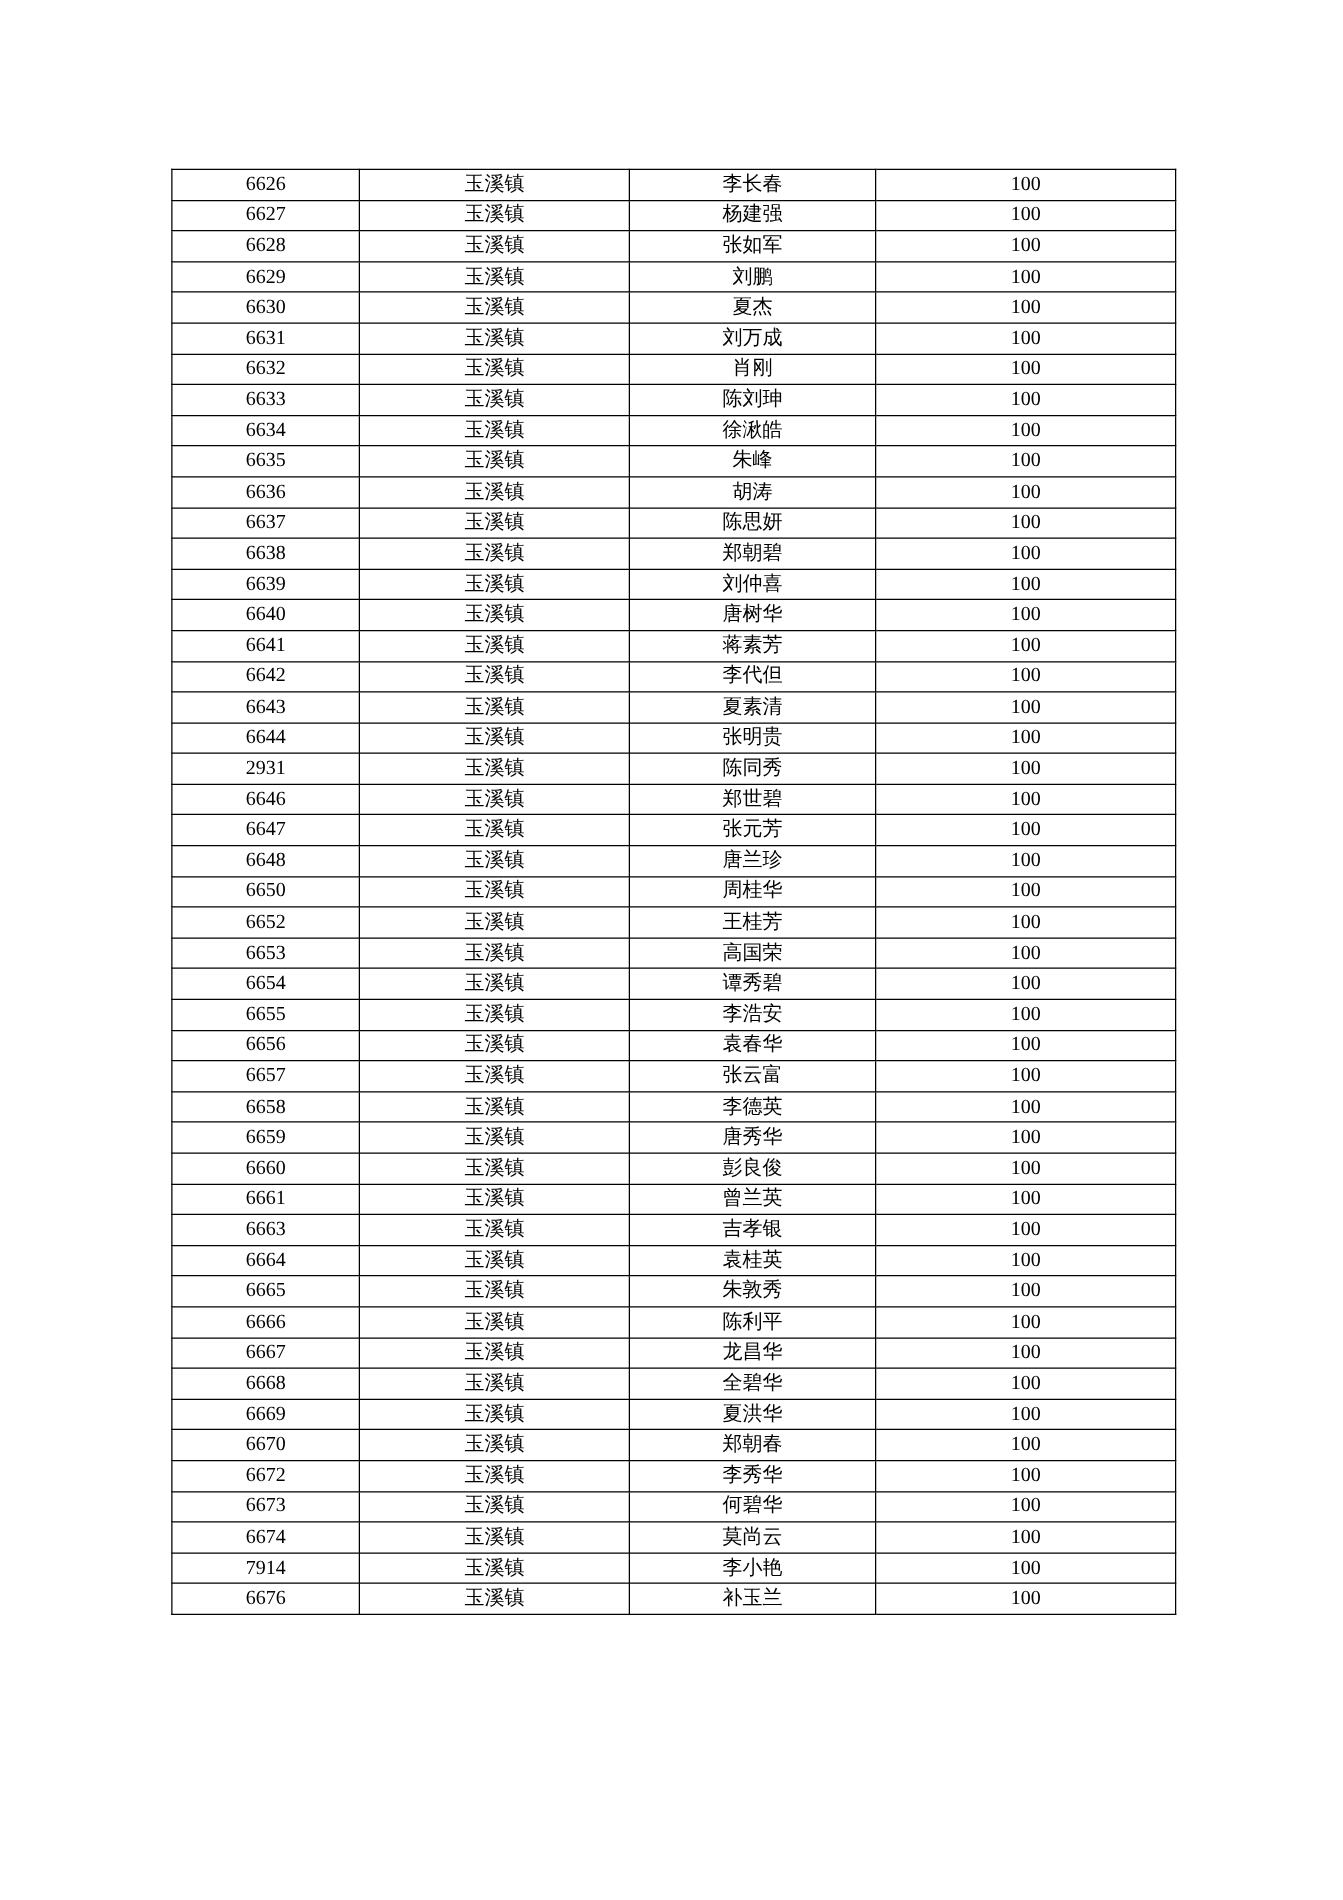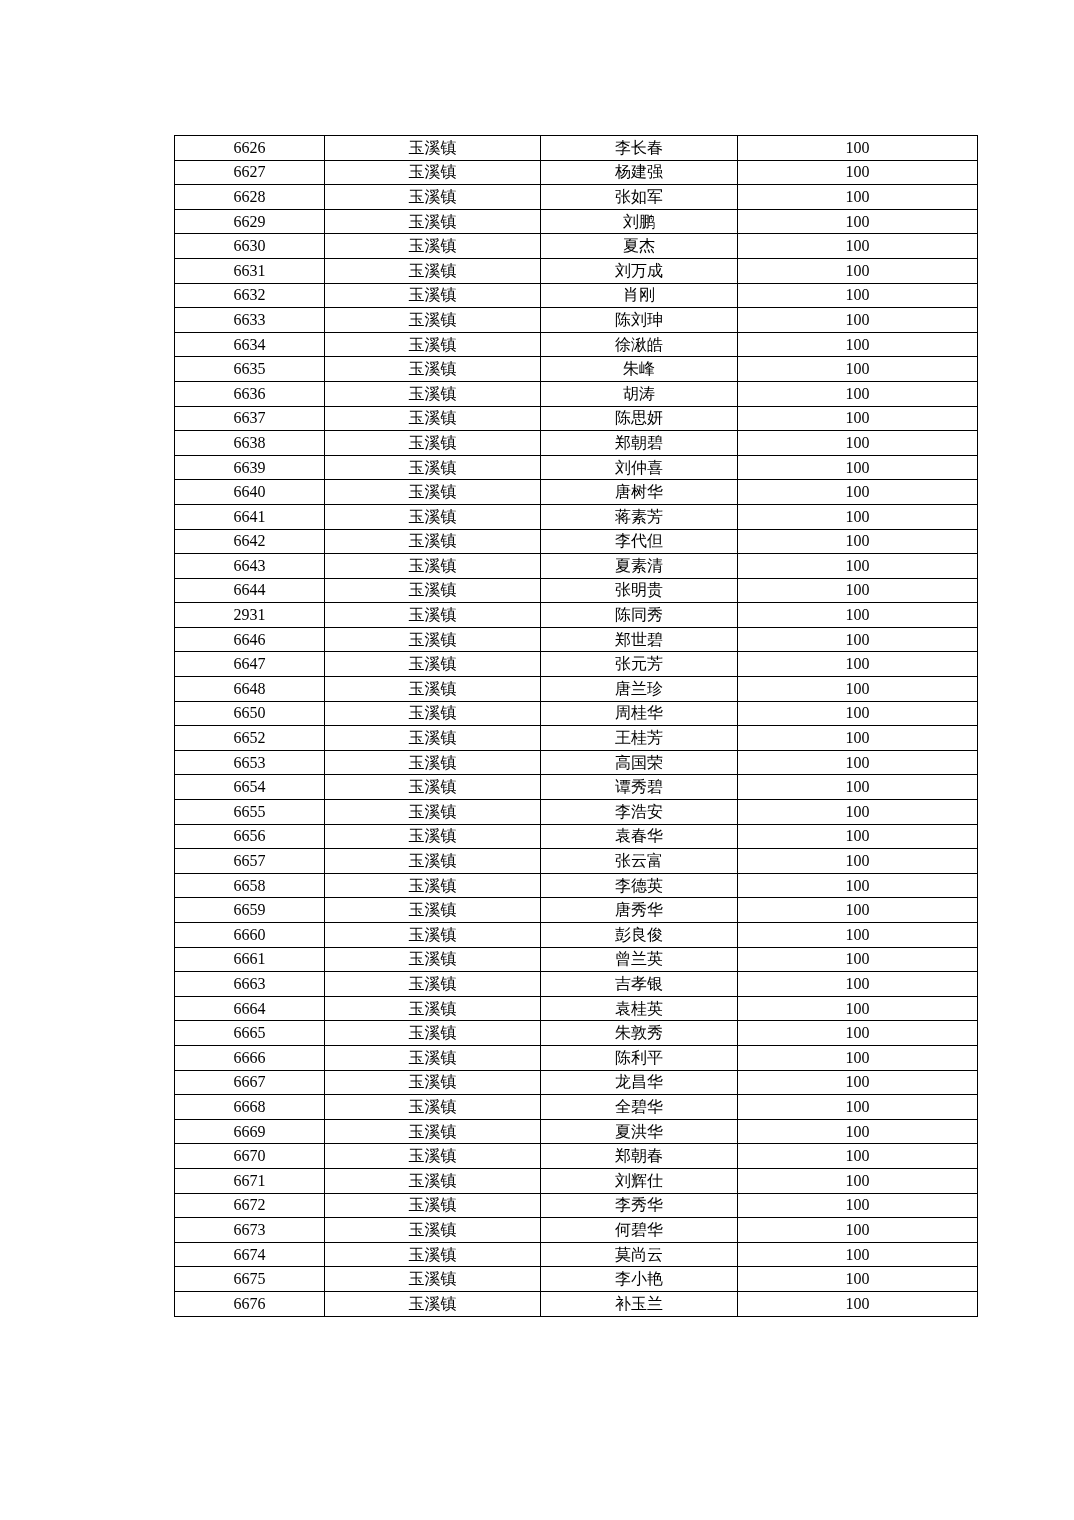--- a/index.html
+++ b/index.html
@@ -20,21 +20,20 @@
     background: #ffffff;
     overflow: hidden;
   }
   table.roster {
     position: absolute;
     left: 137px;
     top: 135px;
     width: 803px;
     border-collapse: collapse;
     table-layout: fixed;
-    margin-left: 37px;
   }
   table.roster td {
     border: 1px solid #000000;
     height: 23.6px;
     padding: 0;
     text-align: center;
     vertical-align: middle;
     font-size: 16px;
     line-height: 1;
     white-space: nowrap;
@@ -303,45 +302,39 @@
           <td>夏洪华</td>
           <td>100</td>
         </tr>
         <tr>
           <td>6670</td>
           <td>玉溪镇</td>
           <td>郑朝春</td>
           <td>100</td>
         </tr>
         <tr>
-          <td>6671</td>
-          <td>玉溪镇</td>
-          <td>刘辉仕</td>
-          <td>100</td>
-        </tr>
-        <tr>
           <td>6672</td>
           <td>玉溪镇</td>
           <td>李秀华</td>
           <td>100</td>
         </tr>
         <tr>
           <td>6673</td>
           <td>玉溪镇</td>
           <td>何碧华</td>
           <td>100</td>
         </tr>
         <tr>
           <td>6674</td>
           <td>玉溪镇</td>
           <td>莫尚云</td>
           <td>100</td>
         </tr>
         <tr>
-          <td>6675</td>
+          <td>7914</td>
           <td>玉溪镇</td>
           <td>李小艳</td>
           <td>100</td>
         </tr>
         <tr>
           <td>6676</td>
           <td>玉溪镇</td>
           <td>补玉兰</td>
           <td>100</td>
         </tr>

